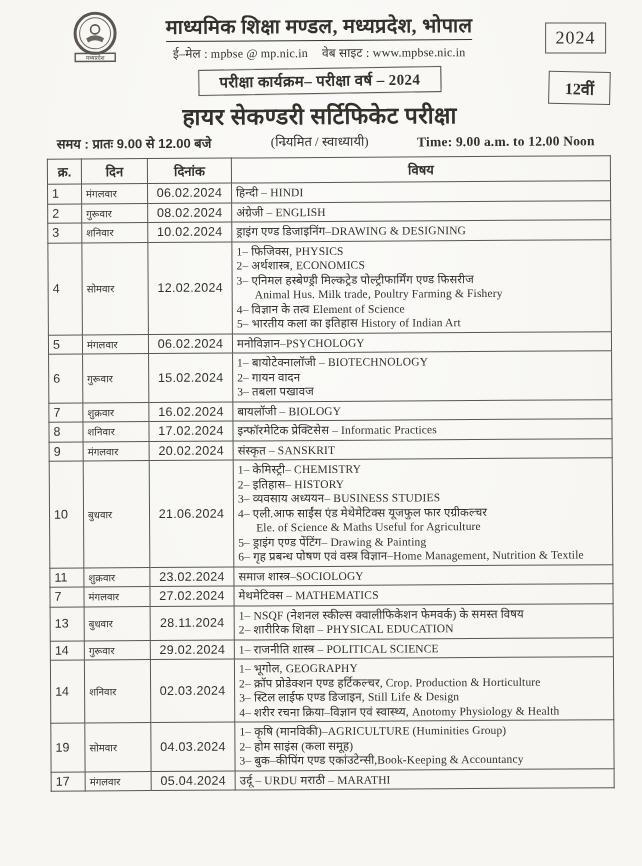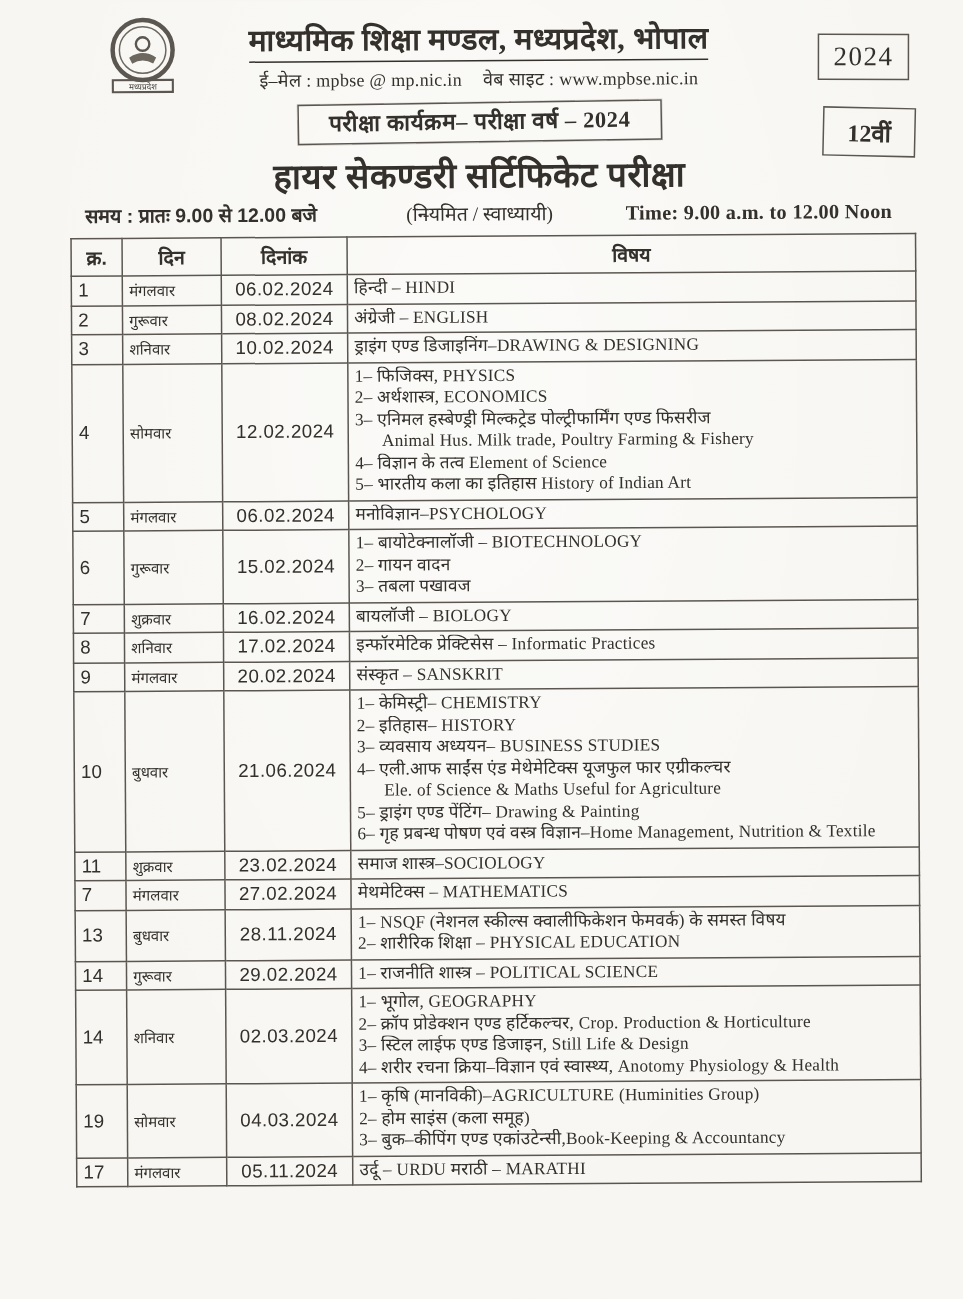--- a/index.html
+++ b/index.html
@@ -294,21 +294,21 @@
       <td class="c-date">04.03.2024</td>
       <td class="c-sub">
             <div class="subline">1– कृषि (मानविकी)–AGRICULTURE (Huminities Group)</div>
             <div class="subline">2– होम साइंस (कला समूह)</div>
             <div class="subline">3– बुक–कीपिंग एण्ड एकांउटेन्सी,Book-Keeping  &amp;  Accountancy</div>
           </td>
     </tr>
         <tr>
       <td class="c-no">17</td>
       <td class="c-day">मंगलवार</td>
-      <td class="c-date">05.11.2024</td>
+      <td class="c-date">05.04.2024</td>
       <td class="c-sub">
             <div class="subline">उर्दू – URDU    मराठी – MARATHI</div>
           </td>
     </tr>
       </tbody>
   </table>
 
 </div>
 
 </body></html>

